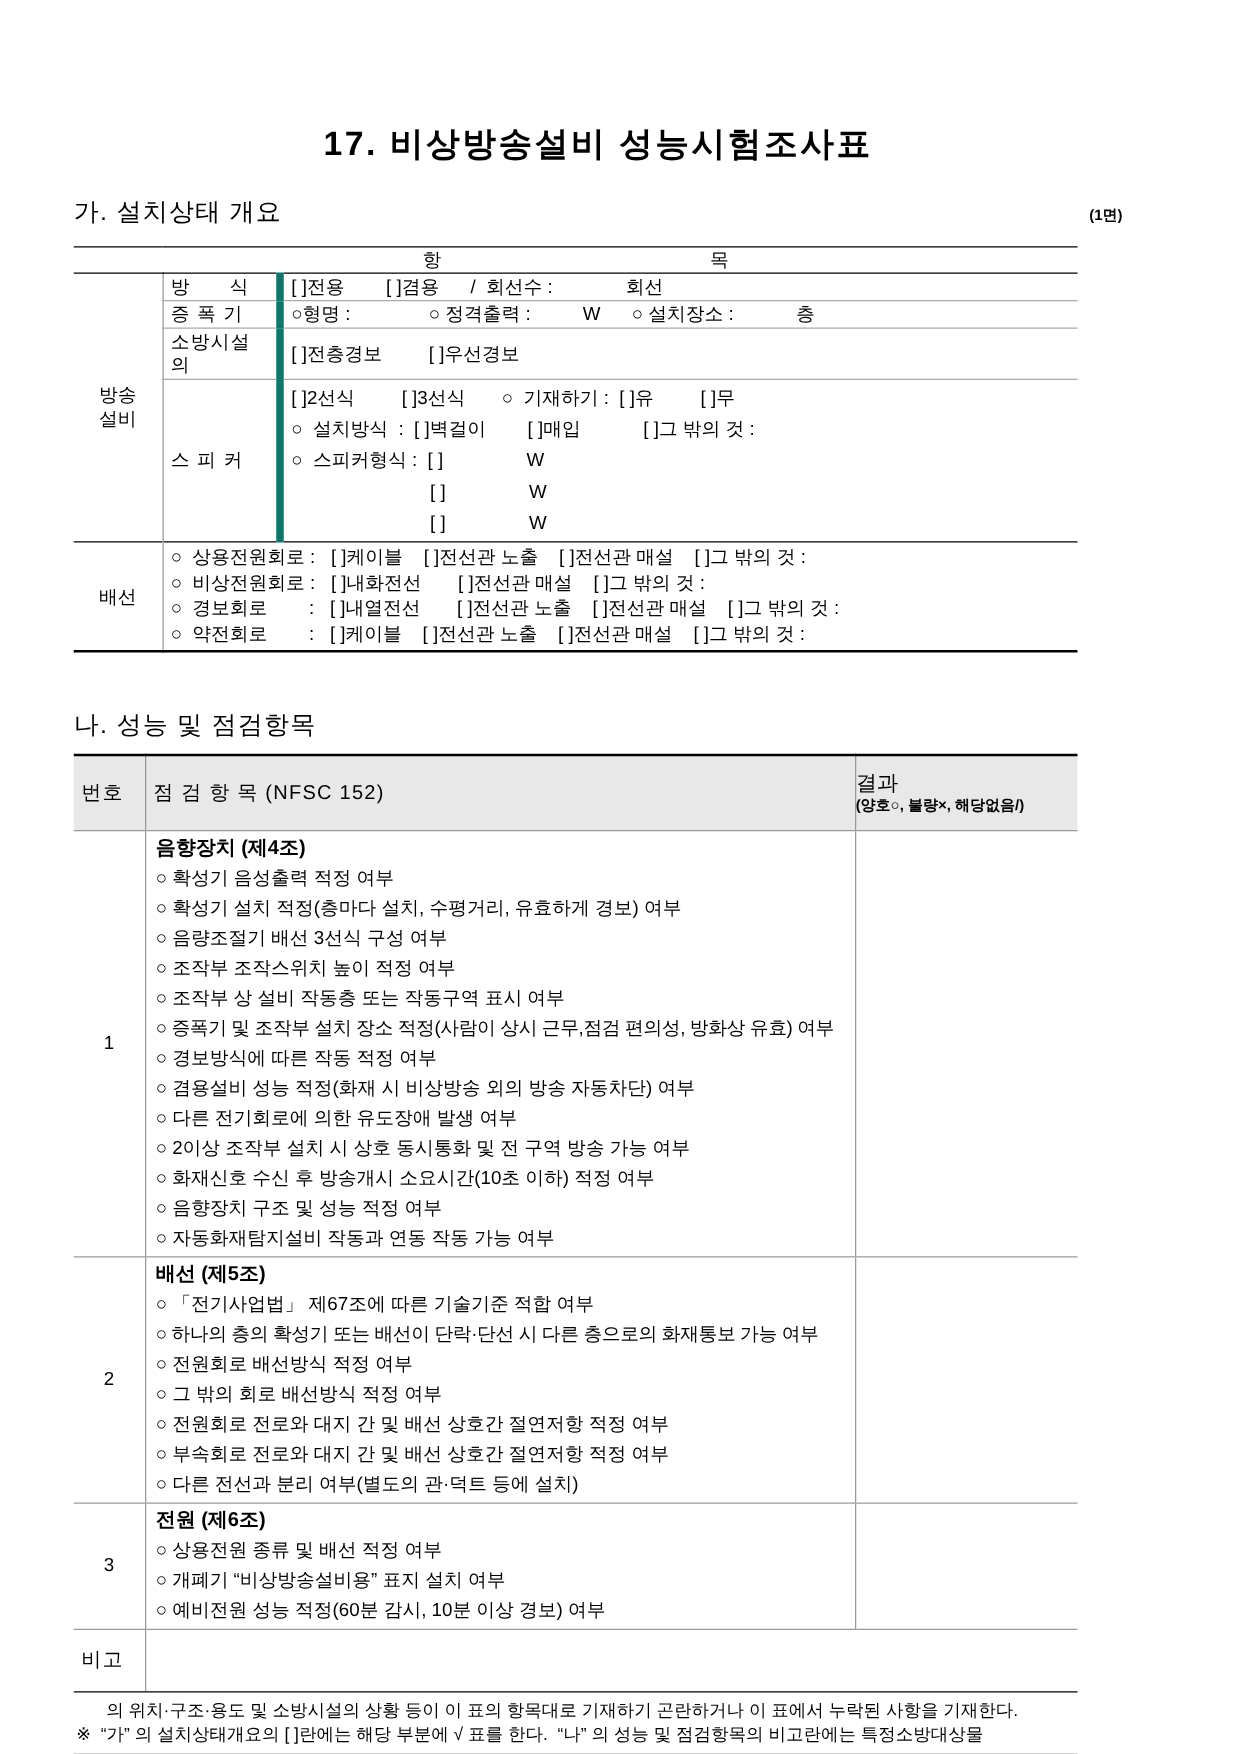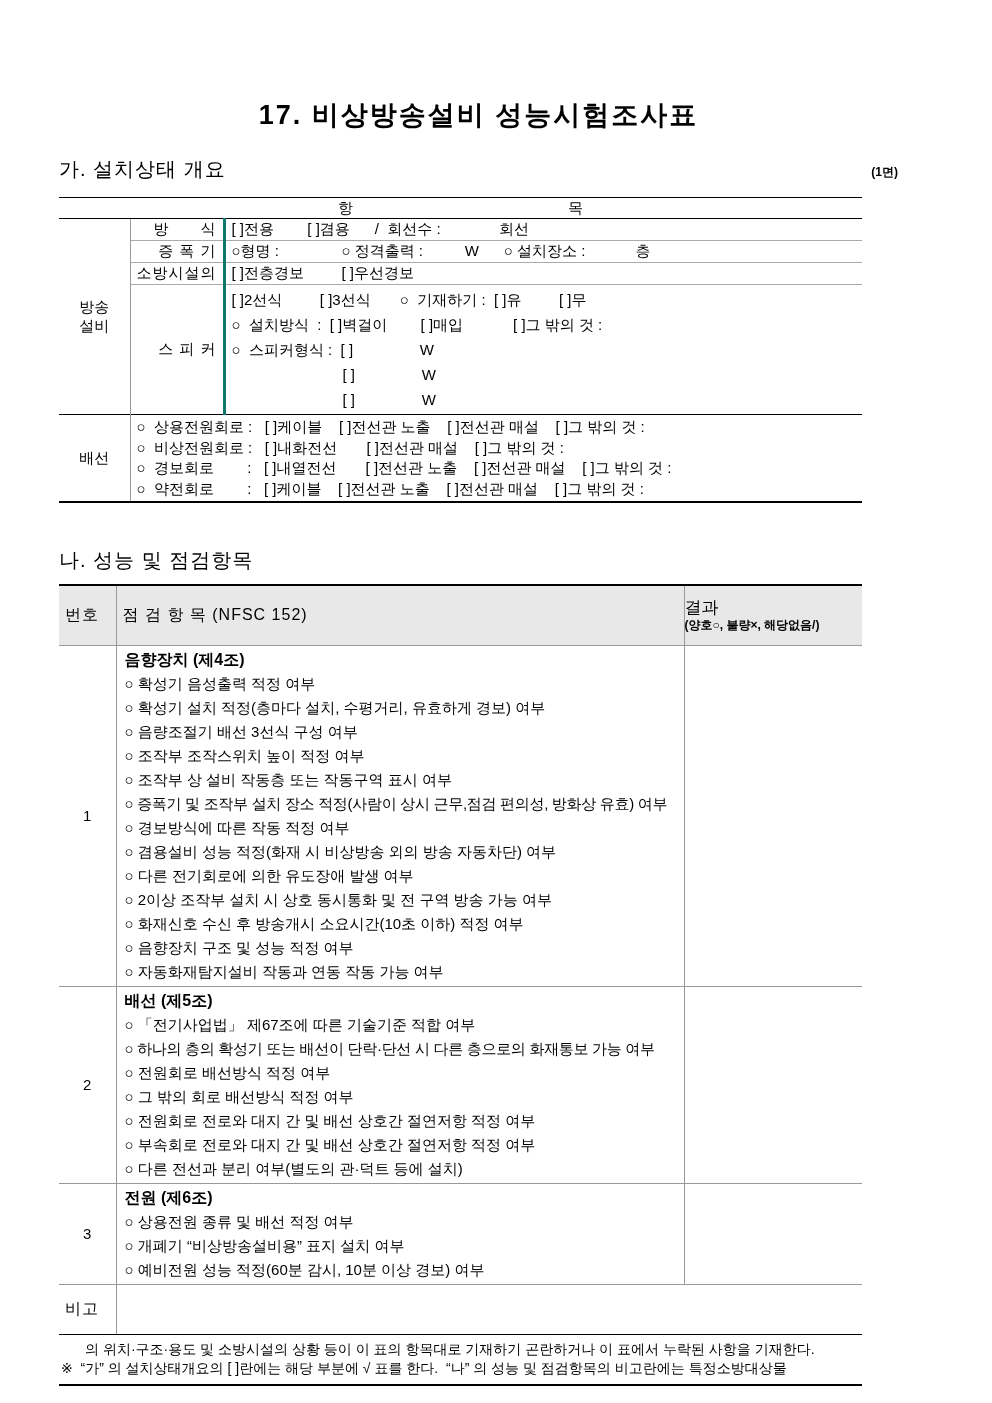--- a/index.html
+++ b/index.html
@@ -29,21 +29,21 @@
 
   
   .ta { margin-top:14px; font-size:15px; border-top:1.5px solid #000; border-bottom:2.5px solid #000; }
   .ta td { padding:1px 6px; }
   .ta .hang-mok {
     border-bottom:1.5px solid #000;
     height:21px; padding:0;
   }
   .ta .hang-mok .wrap { display:flex; justify-content:center; gap:215px; font-size:15px; }
   .ta .lbl { text-align:center; border-right:1px solid #999; }
-  .ta .sub { text-align:right; border-right:3px solid #0f766e; border-left:1px solid #999; letter-spacing:1px;margin-left:32px; }
+  .ta .sub { text-align:left; border-right:6px solid #0f766e; border-left:1px solid #999; letter-spacing:1px;margin-left:32px; }
   .ta tr.r { border-top:1px solid #aaa; height:22px; }
   .ta tr.first { border-top:none; }
   .ta .speaker-lines div { line-height:25px; }
   .ta .speaker-cell { padding:2px 6px; }
   .ta .indent-speaker { padding-left:111px; }
   .ta tr.wiring { border-top:1px solid #000; }
   .ta .wiring-lines div { line-height:20.5px; }
   .ta .wiring-cell { padding:2px 6px; }
 
   

